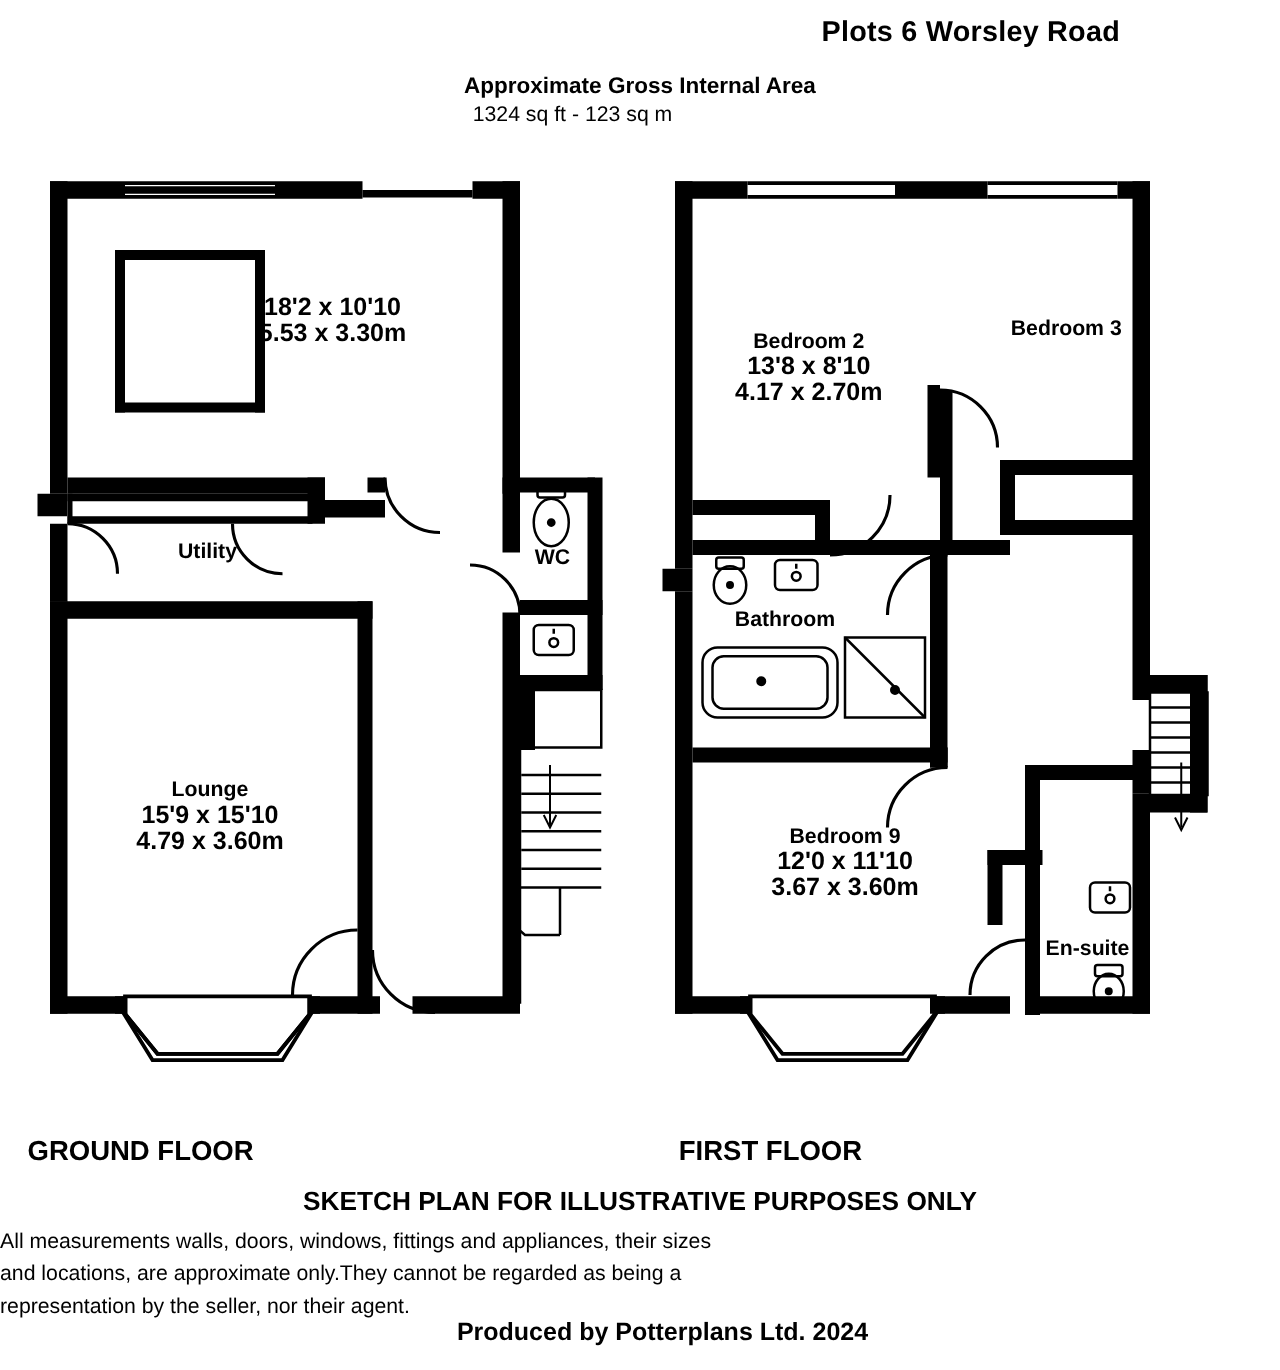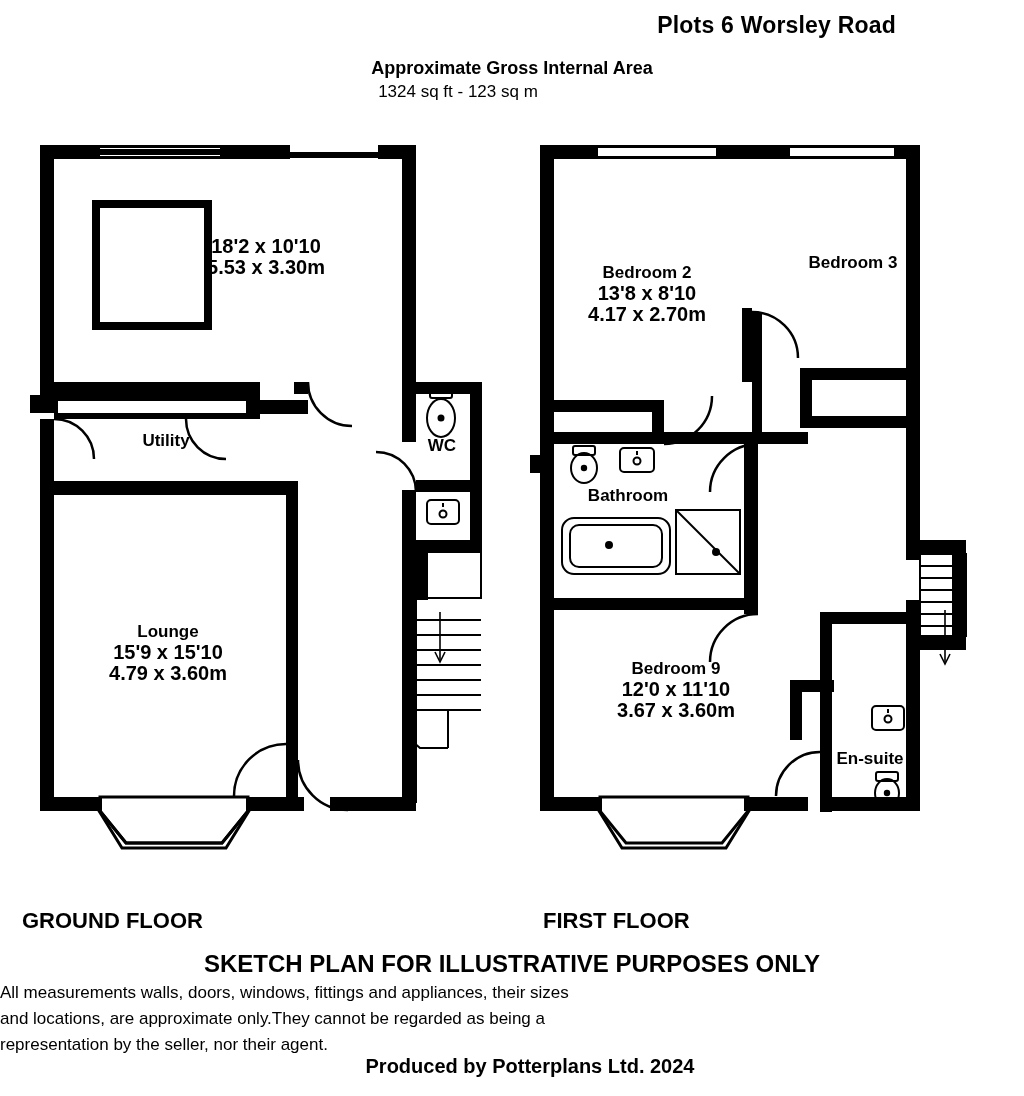--- a/index.html
+++ b/index.html
@@ -52,21 +52,21 @@
   }
   #floor-label-ground { left: 22px; top: 908px; }
   #floor-label-first  { left: 543px; top: 908px; }
 
   
   .footer-heading {
     position: absolute;
     left: 0; top: 950px;
     width: 1024px;
     text-align: center;
-    font-size: 24px;
+    font-size: 21px;
     font-weight: bold;
   }
   .footer-body {
     position: absolute;
     left: 0; top: 980px;
     width: 1024px;
     text-align: left;
     font-size: 17px;
     line-height: 26px;
   }

